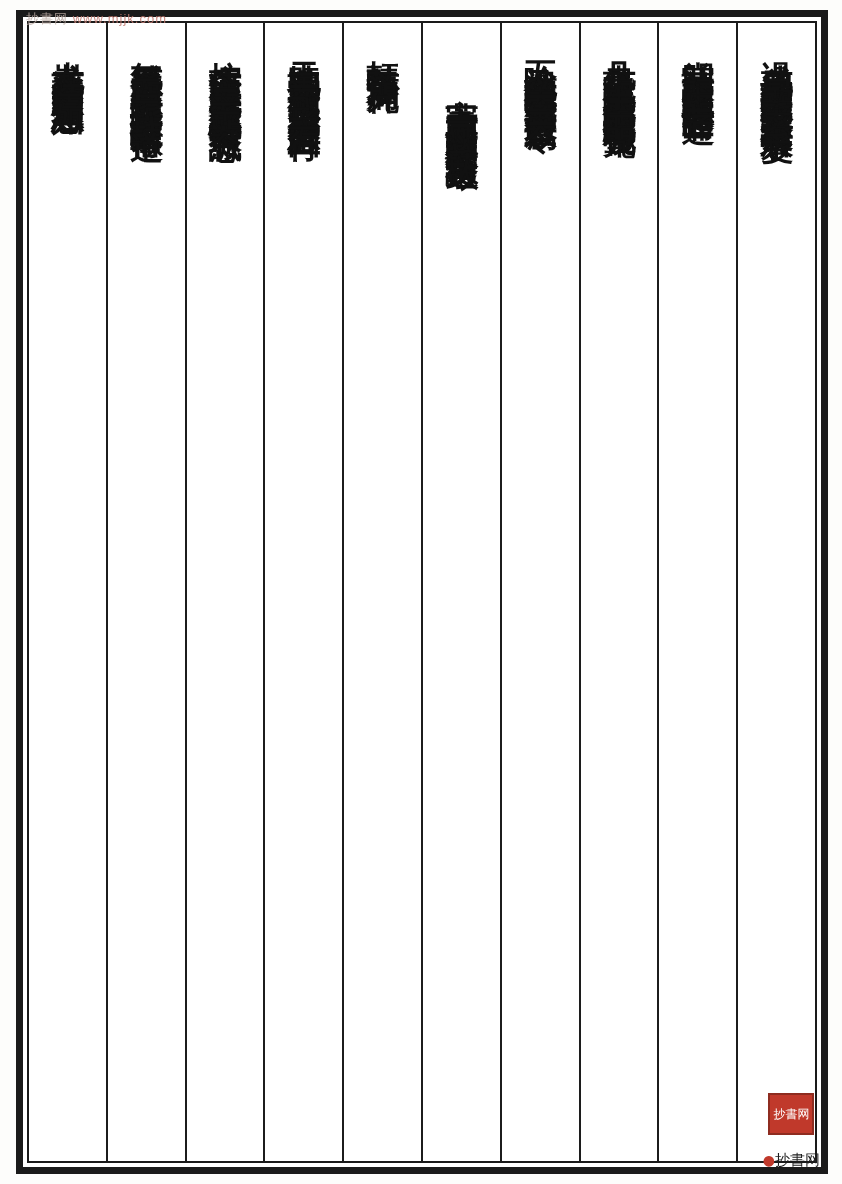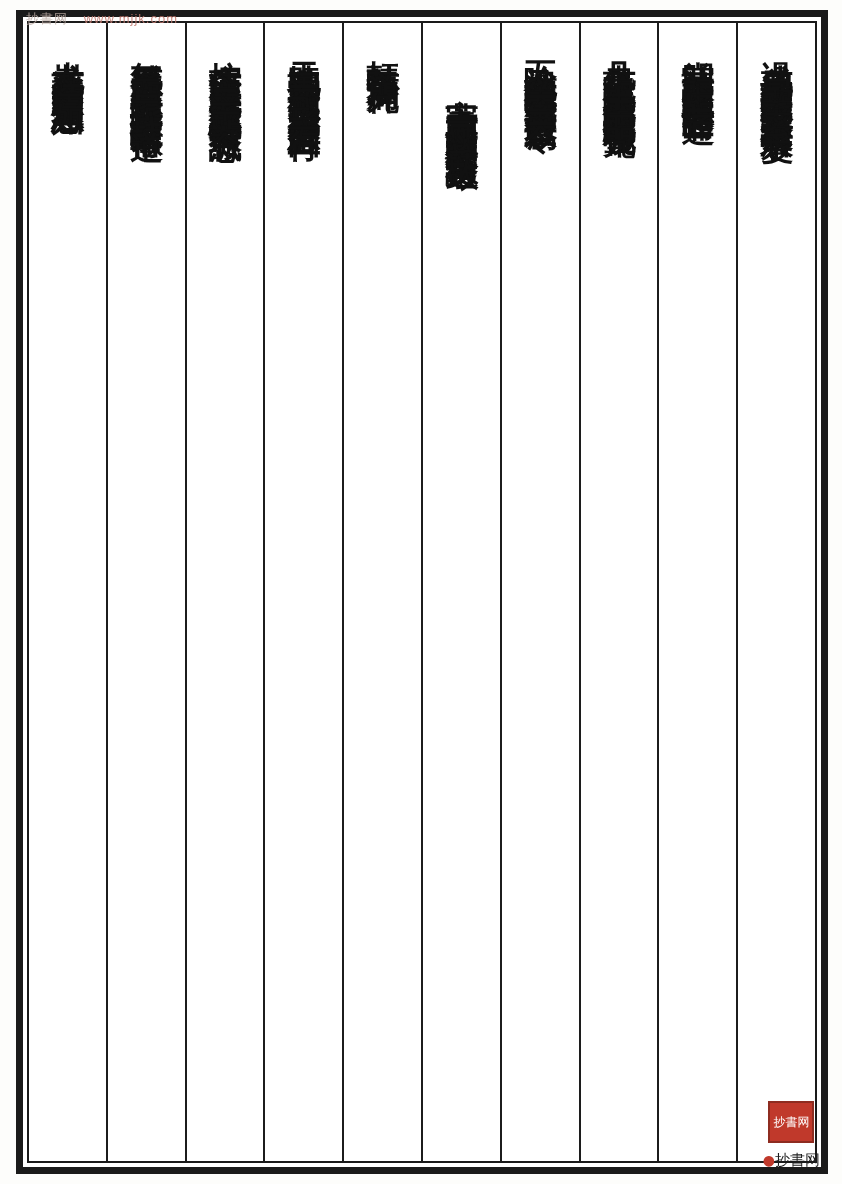--- a/index.html
+++ b/index.html
@@ -95,21 +95,20 @@
     top: 10px;
     font-family: "Liberation Sans", sans-serif;
     font-size: 13px;
     color: #b9a9a2;
     letter-spacing: 1px;
     opacity: 0.85;
     z-index: 5;
   }
   #watermark-tl .red {
     color: #c2796f;
-    margin-left: 11px;
   }
 
   
   #stamp {
     position: absolute;
     right: 22px;
     bottom: 14px;
     z-index: 6;
     display: flex;
     flex-direction: column;
@@ -126,21 +125,21 @@
     line-height: 1.05;
     display: flex;
     align-items: center;
     justify-content: center;
     text-align: center;
     padding: 1px;
     box-sizing: border-box;
     letter-spacing: 0px;
   }
   #stamp-caption {
-    margin-top: 8px;
+    margin-top: 16px;
     font-family: "DejaVu Serif", serif;
     font-size: 15px;
     color: #1d1d1d;
     letter-spacing: 0px;
     white-space: nowrap;
   }
   #stamp-caption .dot {
     color: #c0392b;
     font-size: 14px;
   }

